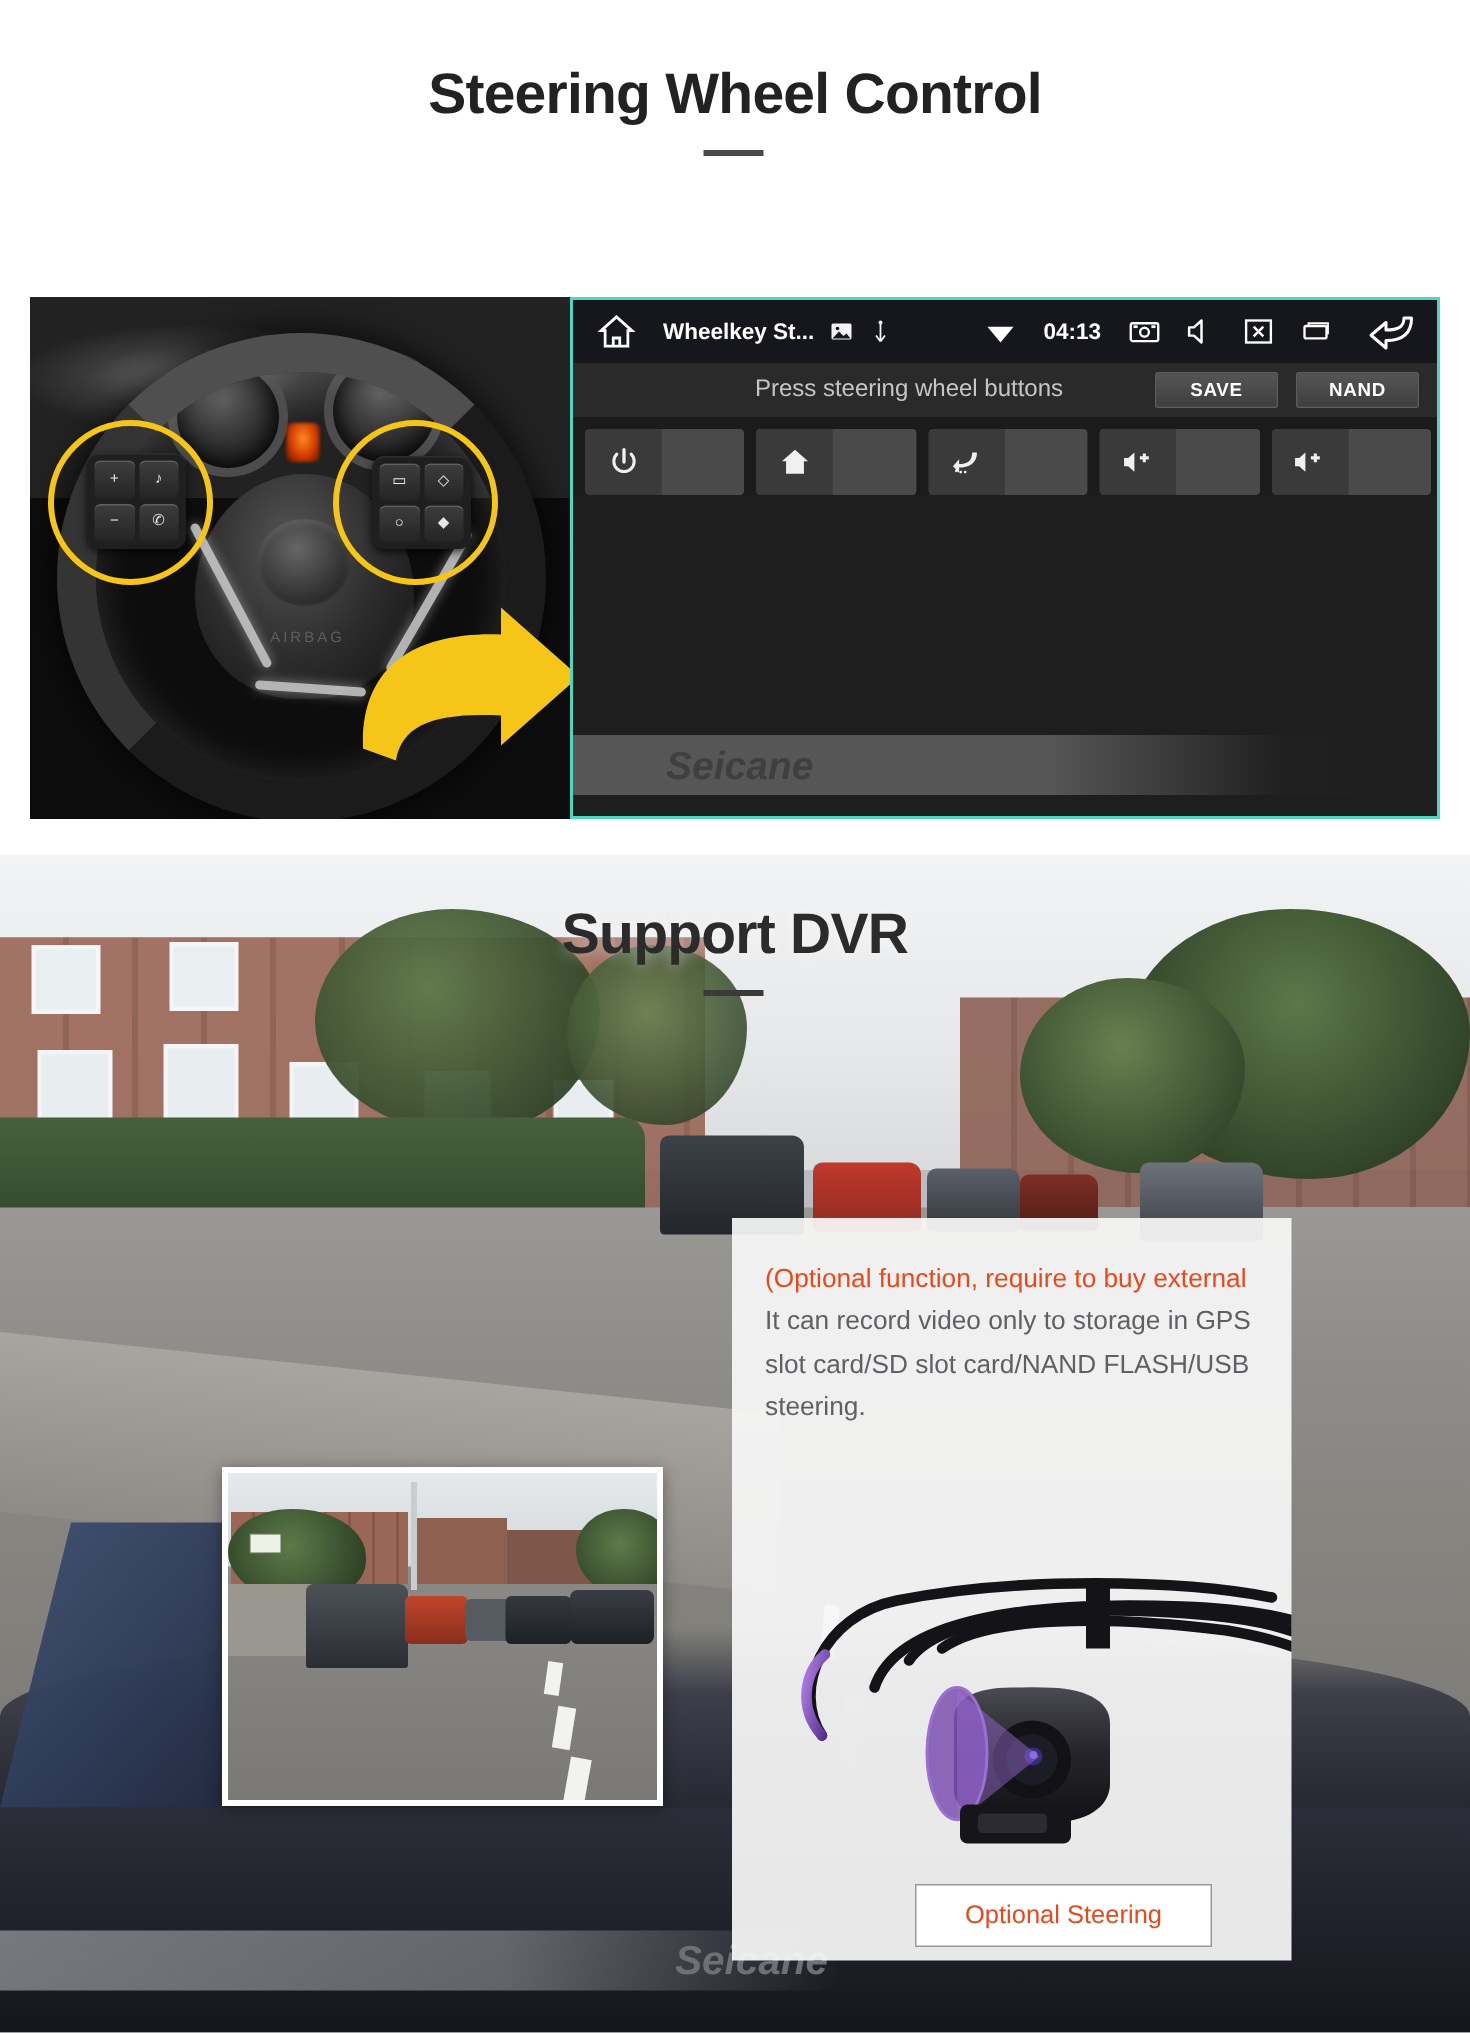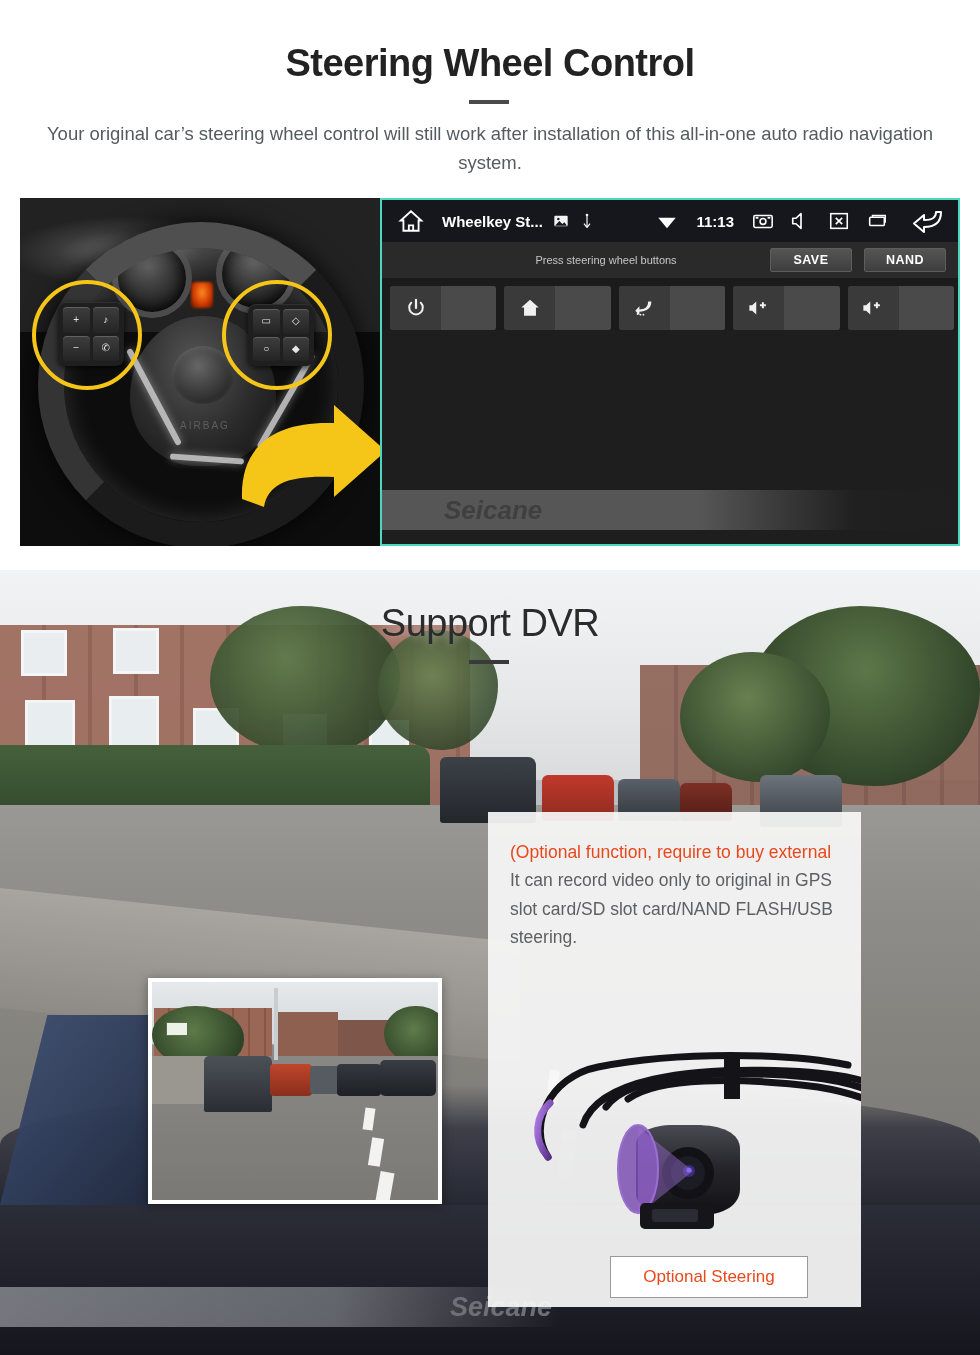--- a/index.html
+++ b/index.html
@@ -148,21 +148,21 @@
   #sb-spacer{ flex:1 1 auto; }
   #sb-clock{ color:#ffffff; font-size:15px; font-weight:bold; margin:0 10px; }
   .sb-r{ width:22px; height:22px; margin:0 8px; flex:none; }
   #sb-back{ width:34px; height:26px; margin-left:14px; margin-right:2px; flex:none; }
 
   #toolbar{
     position:absolute; left:0; top:42px; width:100%; height:36px;
     background:#2a2a2a; display:flex; align-items:center;
   }
   #tb-hint{
-    flex:1 1 auto; text-align:center; color:#c6c6c6; font-size:11px;
+    flex:1 1 auto; text-align:center; color:#c6c6c6; font-size:16px;
     padding-left:60px;
   }
   .tb-btn{
     width:82px; height:24px; margin-right:12px;
     background:linear-gradient(180deg,#555,#3e3e3e);
     border:1px solid #5d5d5d; border-radius:2px;
     color:#ffffff; font-size:12.5px; font-weight:bold;
     display:flex; align-items:center; justify-content:center;
     letter-spacing:.5px;
   }
@@ -261,21 +261,21 @@
     background:linear-gradient(120deg,#3a4a6b 0%,#2d3a56 55%,#222b40 100%);
     transform:skewX(-14deg); transform-origin:bottom left; opacity:.95;
   }
   #dvr-hood{
     position:absolute; left:260px; bottom:120px; width:520px; height:140px;
     background:radial-gradient(ellipse at 50% 100%, rgba(120,130,160,.55), rgba(60,66,88,0) 70%);
   }
 
   #dvr-title{
     position:absolute; left:0; top:32px; width:980px; text-align:center;
-    font-size:38px; font-weight:normal; color:#2b2b2b; letter-spacing:-0.5px;
+    font-size:38px; font-weight:bold; color:#2b2b2b; letter-spacing:-0.5px;
     text-shadow:0 0 10px rgba(255,255,255,.5);
   }
   #dvr-rule{
     position:absolute; left:489px; top:90px; width:40px; height:4px;
     background:#3a3a3a; transform:translateX(-50%);
   }
 
   
   #dvr-inset{
     position:absolute; left:148px; top:978px; width:294px; height:226px;
@@ -319,21 +319,20 @@
     font-style:italic; letter-spacing:0px;
   }
 </style>
 </head>
 <body>
 
 <section id="swc-section">
 
   <h1 id="swc-title">Steering Wheel Control</h1>
   <div id="swc-rule"></div>
-  <p id="swc-sub">Your original car’s steering wheel control will still work after installation of this all-in-one auto radio navigation system.</p>
 
   <div id="swc-media">
 
     <div id="wheel-photo">
       <div class="dash"></div>
       <div class="dial l"></div>
       <div class="dial r"></div>
       <div class="tell"></div>
       <div class="rim"></div>
       <div class="rim-hl"></div>
@@ -379,21 +378,21 @@
           <path d="M3 19 L9.5 12 L14 16.5 L17 14 L21 19 Z" fill="#15171c"></path>
         </svg>
         <svg class="sb-ic" viewBox="0 0 24 24">
           <path d="M12 2 L12 22 M12 22 L7.5 16 M12 22 L16.5 16" stroke="#fff" stroke-width="1.8" fill="none"></path>
           <circle cx="12" cy="3" r="2" fill="#fff"></circle>
         </svg>
         <span id="sb-spacer"></span>
         <svg class="sb-r" viewBox="0 0 24 24">
           <path d="M2.5 8.5 L21.5 8.5 L12 20 Z" fill="#ffffff"></path>
         </svg>
-        <span id="sb-clock">11:13</span>
+        <span id="sb-clock">04:13</span>
         <svg class="sb-r" viewBox="0 0 24 24">
           <rect x="2" y="6" width="20" height="13" rx="1.5" fill="none" stroke="#fff" stroke-width="1.7"></rect>
           <circle cx="12" cy="12.5" r="3.2" fill="none" stroke="#fff" stroke-width="1.7"></circle>
           <rect x="4" y="7.5" width="3" height="2" fill="#fff"></rect>
           <rect x="17" y="7.5" width="3" height="2" fill="#fff"></rect>
         </svg>
         <svg class="sb-r" viewBox="0 0 24 24">
           <path d="M12 4 L6.5 9 L3 9 L3 15 L6.5 15 L12 20 Z" fill="none" stroke="#fff" stroke-width="1.8" stroke-linejoin="round"></path>
         </svg>
         <svg class="sb-r" viewBox="0 0 24 24">
@@ -541,21 +540,21 @@
     <div class="mini" style="left:122px;top:6px;width:4px; height:72px; background:#c9cdd0;"></div>
     <div class="mini" style="left:212px;top:126px;width:10px;height:22px; background:#f2f2f0; transform:rotate(8deg);"></div>
     <div class="mini" style="left:218px;top:156px;width:12px;height:28px; background:#f2f2f0; transform:rotate(9deg);"></div>
     <div class="mini" style="left:226px;top:190px;width:14px;height:30px; background:#f2f2f0; transform:rotate(10deg);"></div>
   </div>
 </div>
 
 <div id="dvr-card">
   <div id="dvr-card-text">
     <span class="warn">(Optional function, require to buy external</span>
-    <span class="body">It can record video only to original in GPS</span>
+    <span class="body">It can record video only to storage in GPS</span>
     <span class="body">slot card/SD slot card/NAND FLASH/USB</span>
     <span class="body">steering.</span>
   </div>
 
   <svg id="cam-art" viewBox="0 0 465 235">
     <defs>
       <linearGradient id="bodyg" x1="0" y1="0" x2="0" y2="1">
         <stop offset="0" stop-color="#4a4a52"></stop>
           <stop offset="0.45" stop-color="#26262c"></stop>
           <stop offset="1" stop-color="#121215"></stop>

